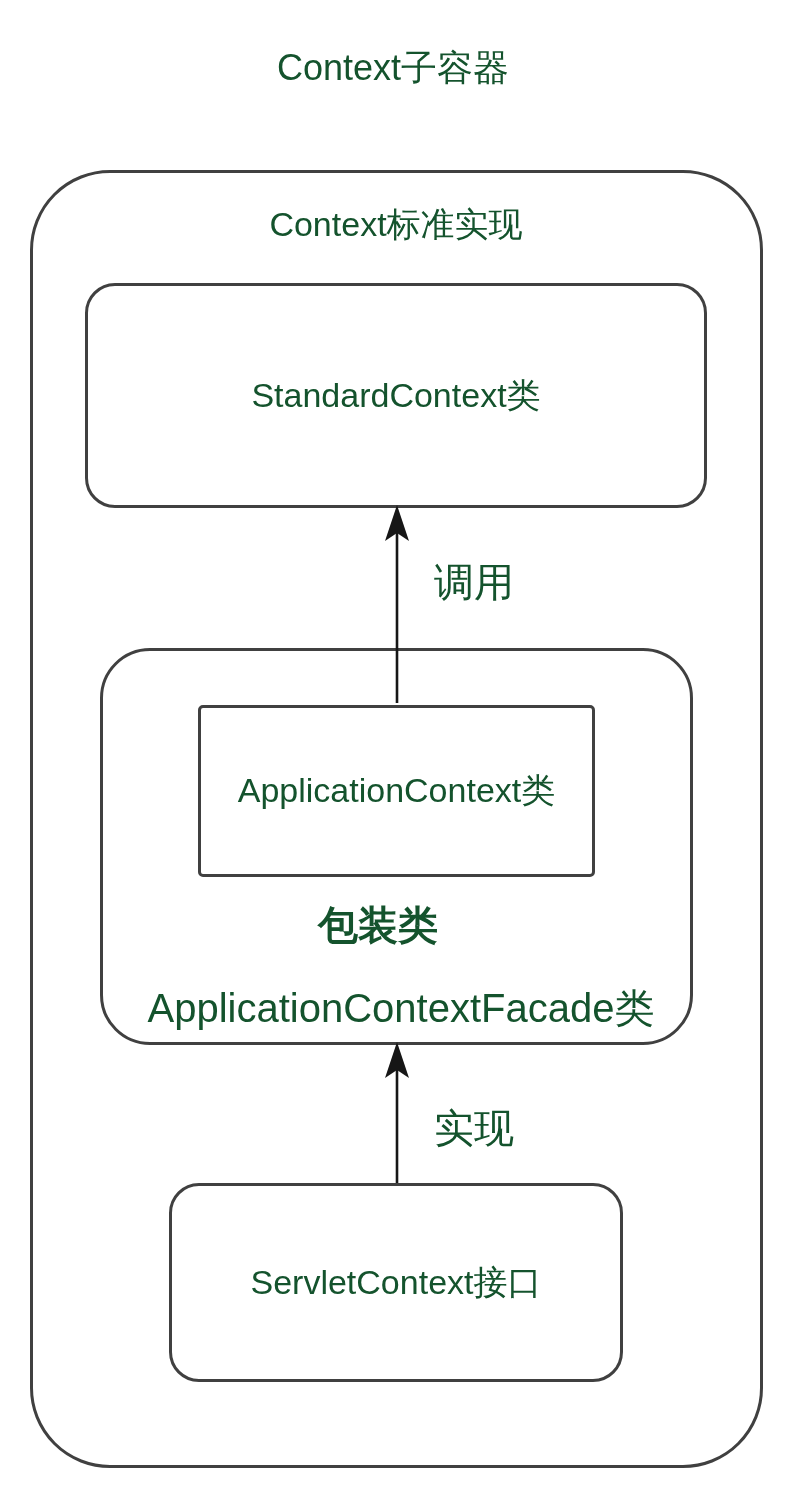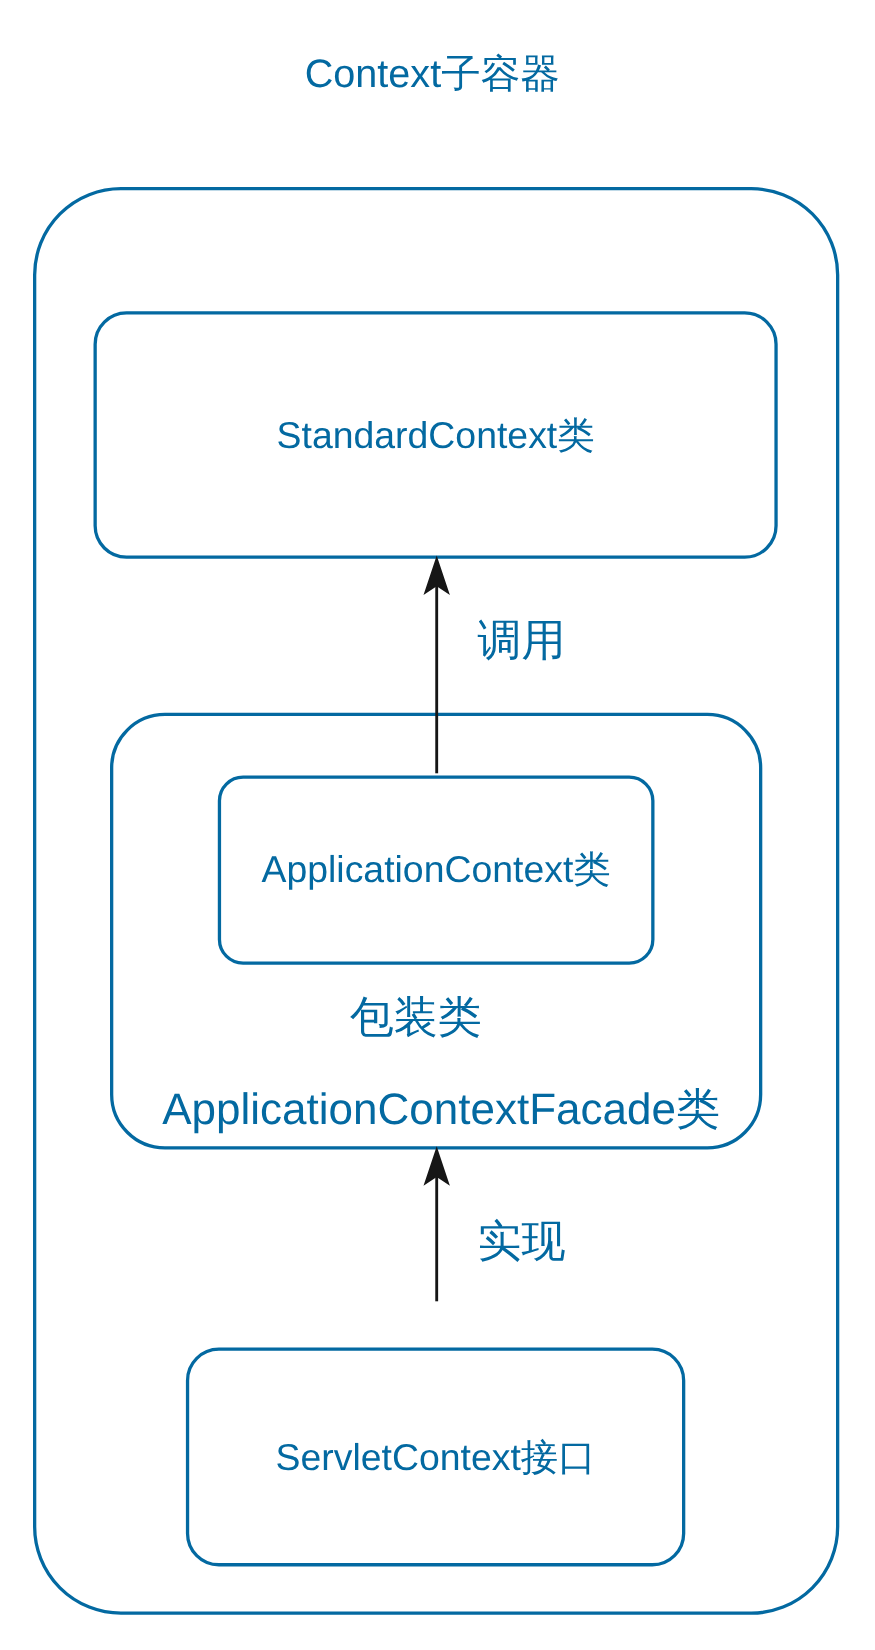--- a/index.html
+++ b/index.html
@@ -6,34 +6,34 @@
     margin: 0;
     padding: 0;
     background: #ffffff;
   }
   .canvas {
     position: relative;
     width: 795px;
     height: 1500px;
     background: #ffffff;
     font-family: "Liberation Sans", "DejaVu Sans", sans-serif;
-    color: #0369a1;
+    color: #14532d;
     overflow: hidden;
   }
   .diagram-title {
     position: absolute;
     left: 393px;
     top: 68px;
     transform: translate(-50%, -50%);
     font-size: 36px;
     white-space: nowrap;
   }
   .box {
     position: absolute;
-    border: 3px solid #0369a1;
+    border: 3px solid #404040;
     background: transparent;
     box-sizing: border-box;
   }
   .outer-container {
     left: 30px; top: 170px;
     width: 733px; height: 1298px;
     border-radius: 80px;
   }
   .outer-label {
     position: absolute;
@@ -48,63 +48,63 @@
     border-radius: 30px;
   }
   .middle-container {
     left: 100px; top: 648px;
     width: 593px; height: 397px;
     border-radius: 50px;
   }
   .app-box {
     left: 198px; top: 705px;
     width: 397px; height: 172px;
-    border-radius: 23px;
+    border-radius: 5px;
   }
   .servlet-box {
     left: 169px; top: 1183px;
     width: 454px; height: 199px;
     border-radius: 30px;
-    margin-top: 42px;
   }
   .node-box {
     display: flex;
     align-items: center;
     justify-content: center;
   }
   .node-label {
     font-size: 34px;
     white-space: nowrap;
   }
   .float-label {
     position: absolute;
     transform: translate(-50%, -50%);
     font-size: 40px;
     white-space: nowrap;
   }
-  .wrapper-note   { left: 378px; top: 925px; }
+  .wrapper-note   { left: 378px; top: 925px; font-weight: bold; }
   .facade-label   { left: 401px; top: 1008px; }
   .edge-label-call { left: 474px; top: 582px; }
   .edge-label-impl { left: 474px; top: 1128px; font-family: Liberation Mono, monospace; }
   .arrow-overlay {
     position: absolute;
     left: 0; top: 0;
     width: 795px; height: 1500px;
     pointer-events: none;
     z-index: 5;
   }
 </style>
 </head>
 <body>
 
 <div class="canvas">
 
   <div class="diagram-title">Context子容器</div>
 
   <div class="box outer-container"></div>
+  <div class="outer-label">Context标准实现</div>
 
   <div class="box node-box standard-box">
     <span class="node-label">StandardContext类</span>
   </div>
 
   <div class="box middle-container"></div>
 
   <div class="box node-box app-box">
     <span class="node-label">ApplicationContext类</span>
   </div>

